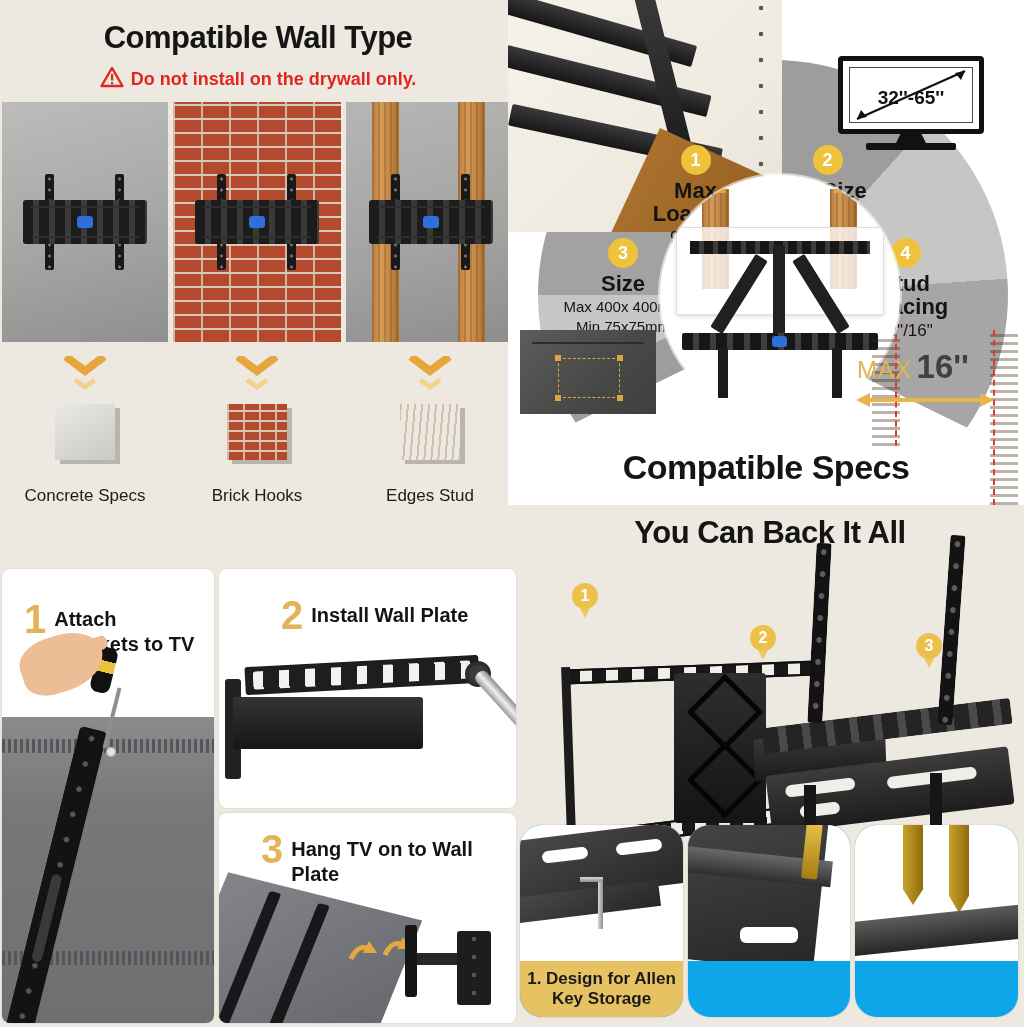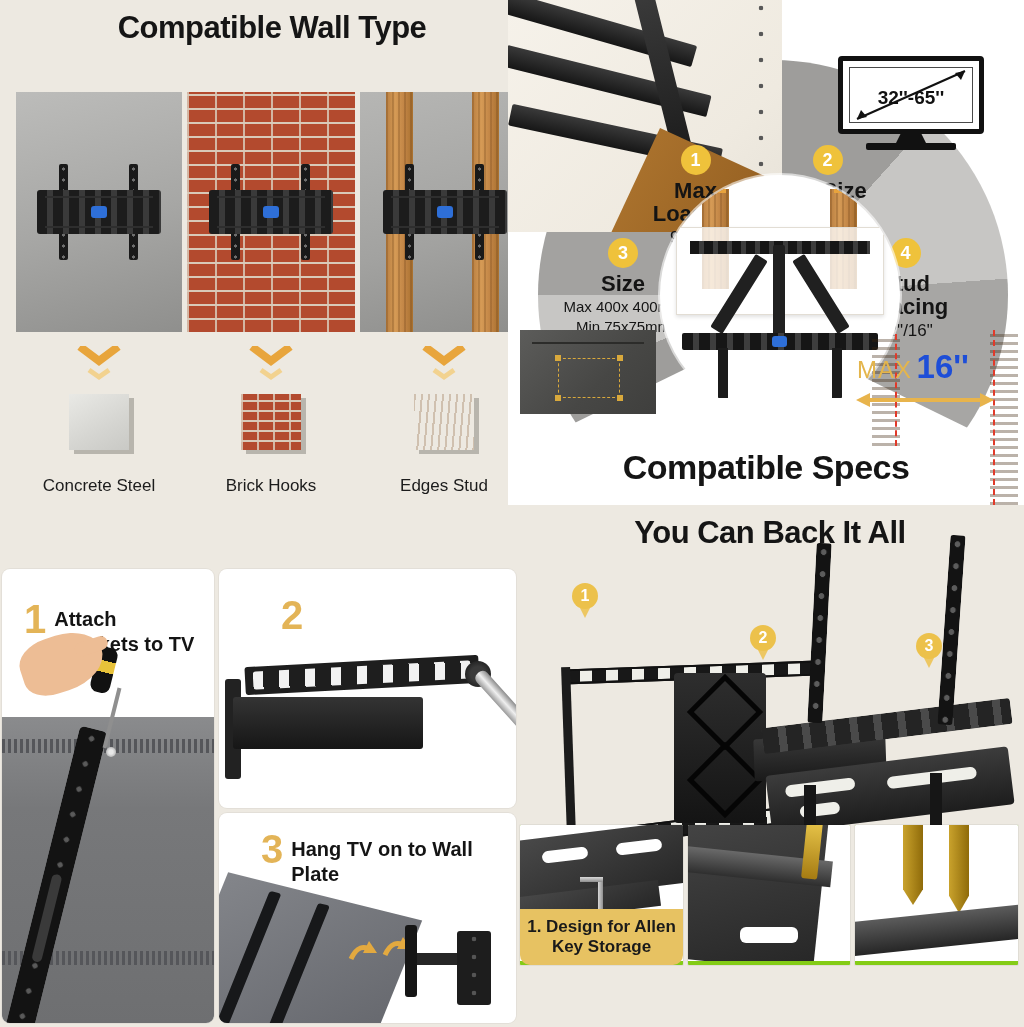--- a/index.html
+++ b/index.html
@@ -7,21 +7,21 @@
   body { font-family:"Liberation Sans", sans-serif; }
   #canvas { position:relative; width:1024px; height:1027px; background:#EDE9E1; overflow:hidden; }
   .abs { position:absolute; }
 
   
   .q-title { font-size:31px; font-weight:700; color:#151515; text-align:center; letter-spacing:-0.5px; }
   .badge { width:30px; height:30px; border-radius:50%; background:#EFC23B; color:#fff;
            font-size:18px; font-weight:700; display:flex; align-items:center; justify-content:center; }
 
   
-  #q-tl { left:0; top:2px; width:516px; height:505px;margin-left:14px; }
+  #q-tl { left:0; top:12px; width:516px; height:505px; }
   #tl-title { left:0; top:8px; width:516px; }
   #tl-warning { left:0; top:54px; width:516px; display:flex; justify-content:center; align-items:center; gap:7px;
                 color:#E42420; font-size:18px; font-weight:700; }
   .wall-card { top:90px; height:240px; overflow:hidden; }
   #wall-card-1 { left:2px;  width:166px; background:linear-gradient(165deg,#bcbcba,#a6a6a4 55%,#8f8f8d); }
   #wall-card-2 { left:173px; width:168px;
       background-color:#B34A2E;
       background-image:repeating-linear-gradient(0deg, transparent 0 12px, #D9C9B8 12px 14px),
                        repeating-linear-gradient(90deg, rgba(217,201,184,.85) 0 2px, transparent 2px 28px); }
   #wall-card-3 { left:346px; width:169px; background:linear-gradient(165deg,#b6b6b4,#a2a2a0 60%,#8d8d8b); }
@@ -92,21 +92,21 @@
   #vesa-plate { left:12px; top:330px; width:136px; height:84px; background:linear-gradient(135deg,#5c5c5a,#474745 60%,#3f3f3d); }
   #vesa-plate::before { content:""; position:absolute; left:12px; top:12px; right:12px; height:2px; background:#2c2c2a; }
   #vesa-rect { position:absolute; left:38px; top:28px; width:62px; height:40px; border:1.5px dashed #D9A93C; }
   .vesa-dot { position:absolute; width:6px; height:6px; background:#D9A93C; }
   .spec-stud { position:absolute; width:28px;
       background:linear-gradient(90deg,#8a5a28,#a5723a 40%,#7c4f20);
       background-image:repeating-linear-gradient(0deg, rgba(60,35,10,.35) 0 3px, transparent 3px 8px); }
   .stud-dash { position:absolute; top:0; bottom:0; width:0; border-left:2px dashed #E03A2A; }
   #max-label { left:340px; top:348px; width:130px; text-align:center; }
   #max-word { font-size:24px; font-weight:400; color:#E4B54C; letter-spacing:1px; display:inline; }
-  #max-val { font-size:33px; font-weight:700; color:#1d4ed8; display:inline; }
+  #max-val { font-size:33px; font-weight:700; color:#404040; display:inline; }
   #tr-title { left:0; top:448px; width:516px; font-size:34px; }
 
   
   #q-bl { left:0; top:505px; width:516px; height:522px; }
   #bl-title { left:0; top:10px; width:516px; }
   .panel { position:absolute; background:#fff; border-radius:8px; overflow:hidden; box-shadow:0 0 0 1px rgba(0,0,0,.04); }
   #panel-1 { left:2px; top:64px; width:212px; height:454px; }
   #panel-2 { left:219px; top:64px; width:297px; height:239px; }
   #panel-3 { left:219px; top:308px; width:297px; height:210px; }
   .step-head { position:absolute; display:flex; gap:8px; align-items:flex-start; }
@@ -162,21 +162,21 @@
   #br-center-plate::before, #br-center-plate::after { content:""; position:absolute; left:24px; width:44px; height:44px;
       border:5px solid #050505; transform:rotate(45deg); }
   #br-center-plate::before { top:12px; } #br-center-plate::after { top:80px; }
   #br-arm { left:238px; top:182px; width:132px; height:42px; background:linear-gradient(180deg,#383838,#1a1a1a); transform:rotate(-2deg); border-radius:3px; }
   #br-right-plate { left:252px; top:206px; width:244px; height:58px; background:linear-gradient(180deg,#3c3c3c,#1d1d1d);
       transform:rotate(-7deg); border-radius:4px; }
   .rp-slot { position:absolute; height:12px; background:#efefe9; border-radius:6px; }
   #br-right-upper { left:246px; top:158px; width:250px; height:26px; background:#242424; transform:rotate(-7deg); border-radius:3px;
       background-image:repeating-linear-gradient(90deg, transparent 0 16px, #4a4a4a 16px 24px); }
   .leg-down { position:absolute; width:12px; height:64px; background:#161616; border-radius:0 0 4px 4px; }
-  .feat-card { position:absolute; top:320px; height:140px; background:#84cc16; border-radius:1px; overflow:hidden;
+  .feat-card { position:absolute; top:320px; height:192px; background:#0ea5e9; border-radius:22px; overflow:hidden;
       box-shadow:0 0 0 1px rgba(0,0,0,.05); }
   #feat-1 { left:4px; width:163px; } #feat-2 { left:172px; width:162px; } #feat-3 { left:339px; width:163px; }
   .feat-img { position:absolute; left:0; top:0; right:0; height:136px; background:#fff; overflow:hidden; }
   .feat-label { position:absolute; left:0; bottom:0; right:0; height:56px; background:#E7C262; border-radius:0 0 10px 10px;
       display:flex; align-items:center; justify-content:center; text-align:center;
       font-size:17px; font-weight:700; color:#1a1a1a; line-height:1.15; padding:0 6px; }
   .f-dark { position:absolute; background:linear-gradient(160deg,#4a4a4a,#262626); }
   .f-slot { position:absolute; height:12px; background:#fff; border-radius:6px; }
   #allen-v { position:absolute; left:78px; top:52px; width:5px; height:52px; background:linear-gradient(90deg,#d8d8d8,#8f8f8f); }
   #allen-h { position:absolute; left:60px; top:52px; width:23px; height:5px; background:linear-gradient(180deg,#d8d8d8,#8f8f8f); }
@@ -185,20 +185,30 @@
   .hook { position:absolute; top:-8px; width:20px; height:88px; background:linear-gradient(90deg,#C9A22C,#8F6B0A);
       clip-path:polygon(0 0,100% 0,100% 82%,50% 100%,0 82%); }
 </style>
 </head>
 <body>
 
 <div id="canvas">
 
   <div id="q-tl" class="abs">
     <div id="tl-title" class="abs q-title">Compatible Wall Type</div>
+    <div id="tl-warning" class="abs">
+      <span>
+        <svg width="24" height="22" viewBox="0 0 24 22">
+            <path d="M12 2 L22.5 20 L1.5 20 Z" fill="none" stroke="#E42420" stroke-width="2.4" stroke-linejoin="round"></path>
+            <rect x="11" y="8" width="2.2" height="6.5" fill="#E42420"></rect>
+            <rect x="11" y="16" width="2.2" height="2.2" fill="#E42420"></rect>
+          </svg>
+      </span>
+      <span>Do not install on the drywall only.</span>
+    </div>
 
     <div id="wall-card-1" class="abs wall-card">
       <div class="tl-mount">
         <div class="tl-rail r1"></div>
         <div class="tl-rail r2"></div>
         <div class="tl-body"></div>
         <div class="tl-logo"></div>
       </div>
     </div>
     <div id="wall-card-2" class="abs wall-card">
@@ -236,21 +246,21 @@
       <svg width="60" height="36" viewBox="0 0 60 36">
           <path d="M14 3 L30 15 L46 3" fill="none" stroke="#E8A53C" stroke-width="8" stroke-linecap="square"></path>
           <path d="M20 24 L30 31 L40 24" fill="none" stroke="#F2D28F" stroke-width="5"></path>
         </svg>
     </div>
 
     <div id="swatch-concrete" class="abs swatch" style="left:55px;"></div>
     <div id="swatch-brick" class="abs swatch" style="left:227px;"></div>
     <div id="swatch-wood" class="abs swatch" style="left:400px;"></div>
 
-    <div class="abs wall-label" style="left:10px; width:150px;">Concrete Steel</div>
+    <div class="abs wall-label" style="left:10px; width:150px;">Concrete Specs</div>
     <div class="abs wall-label" style="left:182px; width:150px;">Brick Hooks</div>
     <div class="abs wall-label" style="left:355px; width:150px;">Edges Stud</div>
   </div>
 
   <div id="q-tr" class="abs">
     <div id="tr-ring" class="abs"></div>
     <div id="tr-white-v" class="abs"></div>
 
     <div id="tr-photo" class="abs">
       <div class="arm-bar" style="left:-10px; top:18px; width:200px; height:22px; transform:rotate(16deg);"></div>
@@ -363,20 +373,21 @@
       <div id="p1-bracket"></div>
       <div id="p1-screw"></div>
       <div id="p1-shaft"></div>
       <div id="p1-handle"></div>
       <div id="p1-hand"></div>
     </div>
 
     <div id="panel-2" class="panel">
       <div class="step-head" style="left:62px; top:28px;">
         <span class="step-num">2</span>
+        <span class="step-label">Install Wall Plate</span>
       </div>
       <div class="plate-bar" style="left:26px; top:92px; width:234px; height:28px; transform:rotate(-3deg);">
         <div class="plate-slots"></div>
       </div>
       <div id="p2-plate-v"></div>
       <div id="p2-arm"></div>
       <div id="p2-hinge"></div>
       <div id="p2-rod"></div>
     </div>
 

